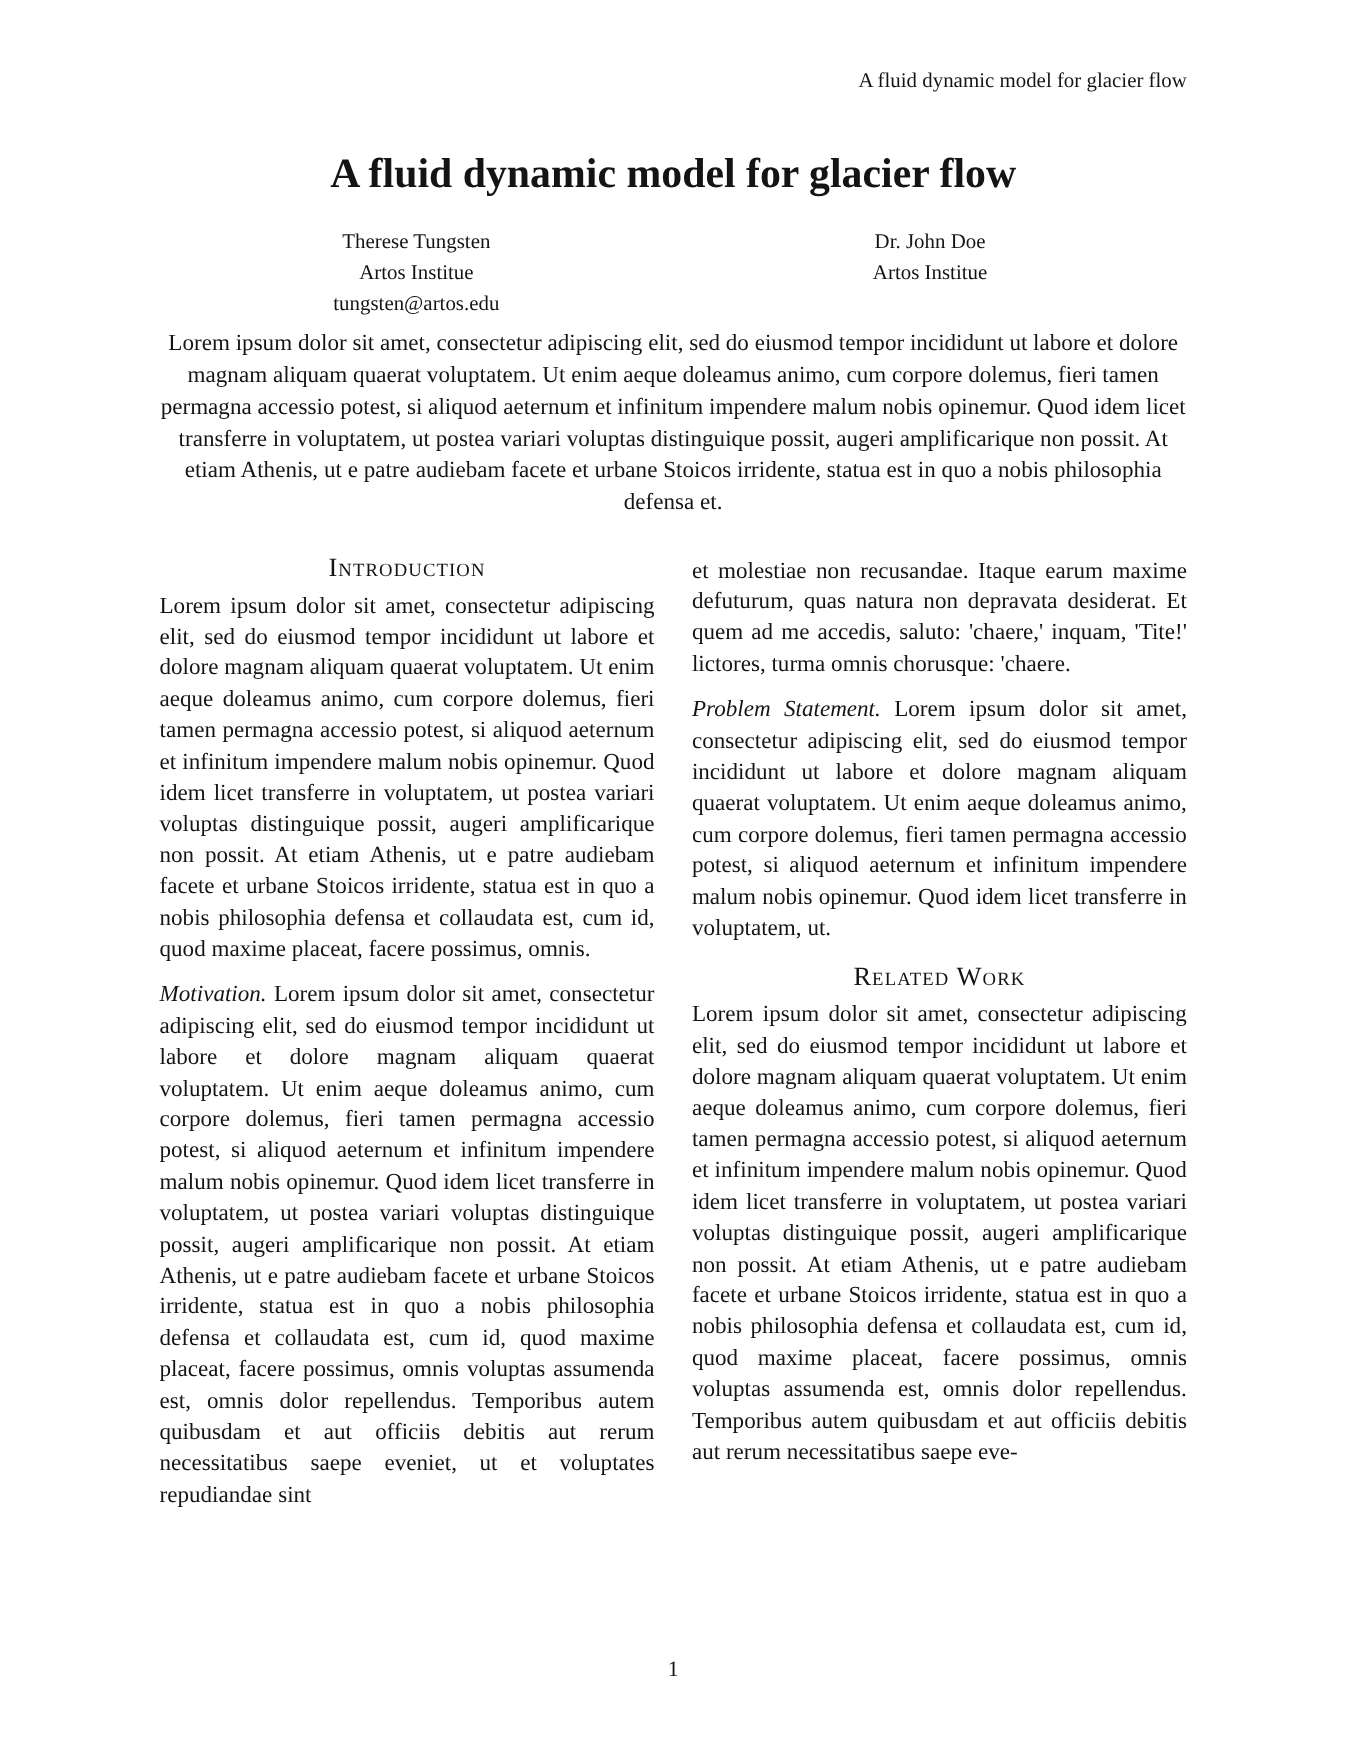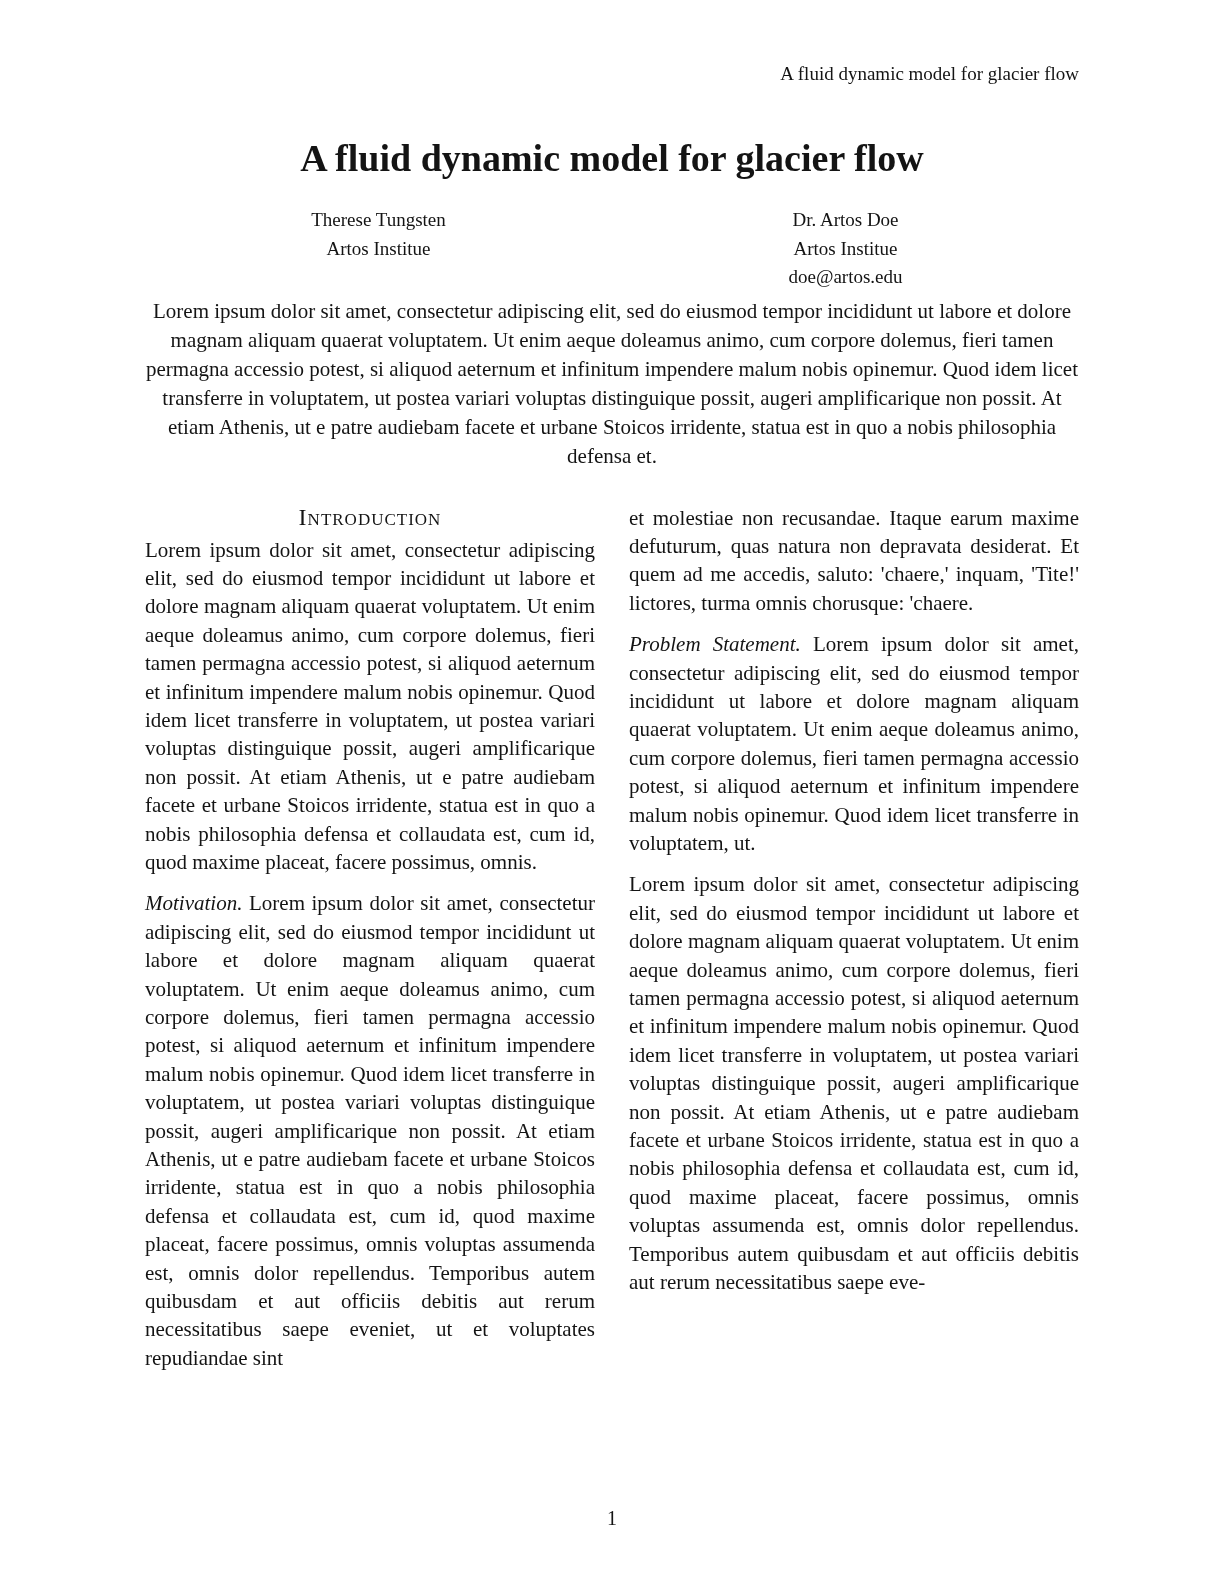--- a/index.html
+++ b/index.html
@@ -92,42 +92,43 @@
 <div class="page">
 
   <div class="running-header">A fluid dynamic model for glacier flow</div>
 
   <h1 class="doc-title">A fluid dynamic model for glacier flow</h1>
 
   <div class="authors">
     <div class="author">
       <div>Therese Tungsten</div>
       <div>Artos Institue</div>
+      <div>tungsten@artos.edu</div>
     </div>
     <div class="author">
-      <div>Dr. Artos Doe</div>
+      <div>Dr. John Doe</div>
       <div>Artos Institue</div>
-      <div>doe@artos.edu</div>
     </div>
   </div>
 
 
   <div class="abstract-body">Lorem ipsum dolor sit amet, consectetur adipiscing elit, sed do eiusmod tempor incididunt ut labore et dolore magnam aliquam quaerat voluptatem. Ut enim aeque doleamus animo, cum corpore dolemus, fieri tamen permagna accessio potest, si aliquod aeternum et infinitum impendere malum nobis opinemur. Quod idem licet transferre in voluptatem, ut postea variari voluptas distinguique possit, augeri amplificarique non possit. At etiam Athenis, ut e patre audiebam facete et urbane Stoicos irridente, statua est in quo a nobis philosophia defensa et.</div>
 
   <div class="columns">
 
     <div class="col">
       <div class="sec-heading">Introduction</div>
       <p>Lorem ipsum dolor sit amet, consectetur adipiscing elit, sed do eiusmod tempor incididunt ut labore et dolore magnam aliquam quaerat voluptatem. Ut enim aeque doleamus animo, cum corpore dolemus, fieri tamen permagna accessio potest, si aliquod aeternum et infinitum impendere malum nobis opinemur. Quod idem licet transferre in voluptatem, ut postea variari voluptas distinguique possit, augeri amplificarique non possit. At etiam Athenis, ut e patre audiebam facete et urbane Stoicos irridente, statua est in quo a nobis philosophia defensa et collaudata est, cum id, quod maxime placeat, facere possimus, omnis.</p>
       <p><span class="runin">Motivation.</span> <span>Lorem ipsum dolor sit amet, consectetur adipiscing elit, sed do eiusmod tempor incididunt ut labore et dolore magnam aliquam quaerat voluptatem. Ut enim aeque doleamus animo, cum corpore dolemus, fieri tamen permagna accessio potest, si aliquod aeternum et infinitum impendere malum nobis opinemur. Quod idem licet transferre in voluptatem, ut postea variari voluptas distinguique possit, augeri amplificarique non possit. At etiam Athenis, ut e patre audiebam facete et urbane Stoicos irridente, statua est in quo a nobis philosophia defensa et collaudata est, cum id, quod maxime placeat, facere possimus, omnis voluptas assumenda est, omnis dolor repellendus. Temporibus autem quibusdam et aut officiis debitis aut rerum necessitatibus saepe eveniet, ut et voluptates repudiandae sint</span></p>
     </div>
 
     <div class="col">
       <p>et molestiae non recusandae. Itaque earum maxime defuturum, quas natura non depravata desiderat. Et quem ad me accedis, saluto: 'chaere,' inquam, 'Tite!' lictores, turma omnis chorusque: 'chaere.</p>
       <p><span class="runin">Problem Statement.</span> <span>Lorem ipsum dolor sit amet, consectetur adipiscing elit, sed do eiusmod tempor incididunt ut labore et dolore magnam aliquam quaerat voluptatem. Ut enim aeque doleamus animo, cum corpore dolemus, fieri tamen permagna accessio potest, si aliquod aeternum et infinitum impendere malum nobis opinemur. Quod idem licet transferre in voluptatem, ut.</span></p>
+      <div class="sec-heading spaced">Related Work</div>
       <p>Lorem ipsum dolor sit amet, consectetur adipiscing elit, sed do eiusmod tempor incididunt ut labore et dolore magnam aliquam quaerat voluptatem. Ut enim aeque doleamus animo, cum corpore dolemus, fieri tamen permagna accessio potest, si aliquod aeternum et infinitum impendere malum nobis opinemur. Quod idem licet transferre in voluptatem, ut postea variari voluptas distinguique possit, augeri amplificarique non possit. At etiam Athenis, ut e patre audiebam facete et urbane Stoicos irridente, statua est in quo a nobis philosophia defensa et collaudata est, cum id, quod maxime placeat, facere possimus, omnis voluptas assumenda est, omnis dolor repellendus. Temporibus autem quibusdam et aut officiis debitis aut rerum necessitatibus saepe eve-</p>
     </div>
 
   </div>
 
   <div class="page-number">1</div>
 
 </div>
 
 </body></html>

